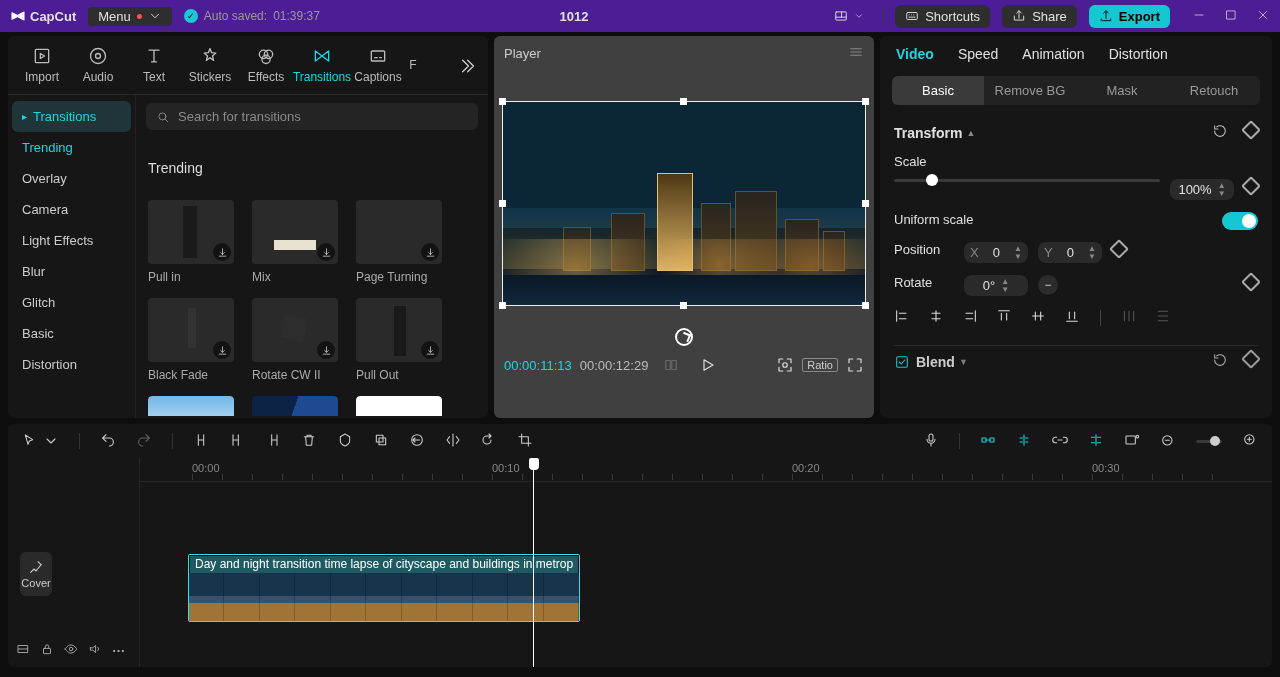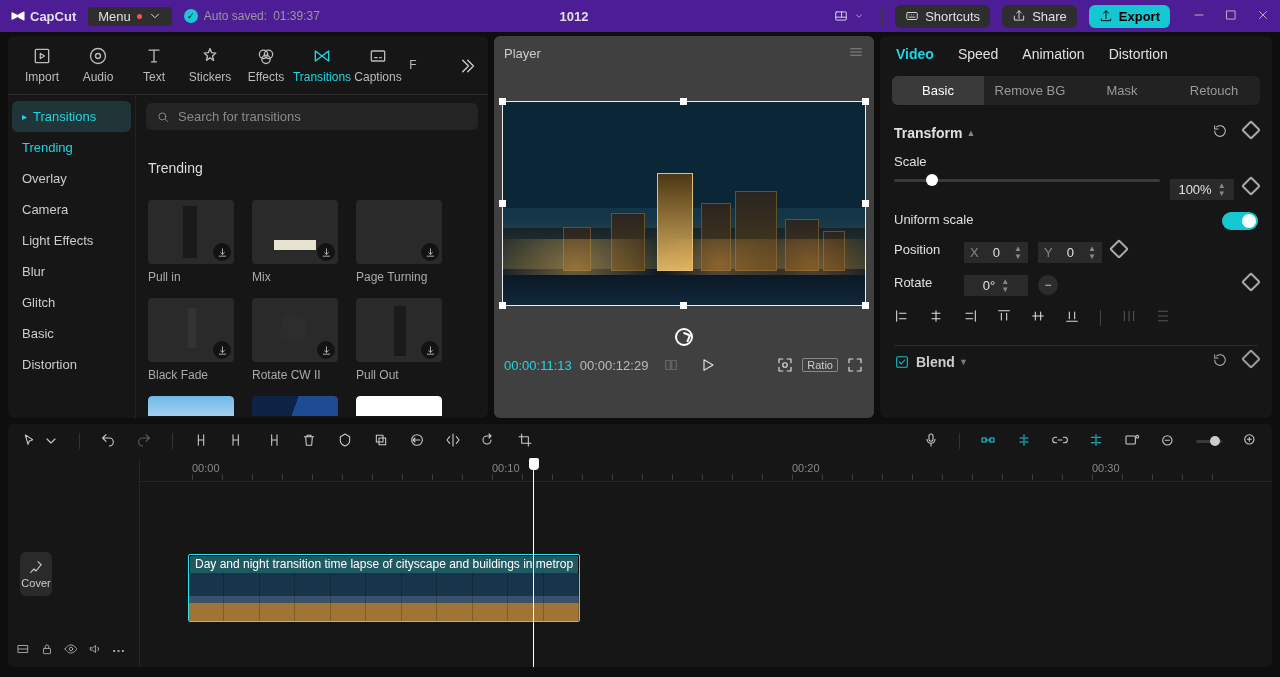--- a/index.html
+++ b/index.html
@@ -94,21 +94,21 @@
 .sub-tabs { display:flex; margin: 4px 12px; background:#222; border-radius:6px; overflow:hidden; }
 .sub-tab { flex:1; text-align:center; padding:7px 0; font-size:13px; color:#9a9a9a; cursor:pointer; }
 .sub-tab.active { background:#3a3a3a; color:#fff; }
 .insp-body { padding: 8px 14px; overflow:hidden; flex:1; }
 .row { display:flex; margin: 12px 0; gap:10px; }
 .sec-head { display:flex; align-items:center; margin-top:6px; }
 .sec-head .t { font-weight:600; font-size:14px; }
 .sec-head .icons { margin-left:auto; display:flex; gap:16px; color:#bbb; }
 .slider-track { flex:1; height:3px; background:#3a3a3a; position:relative; border-radius:2px; }
 .slider-knob { position:absolute; top:-5px; left:12%; width:12px; height:12px; background:#fff; border-radius:50%; }
-.num-box { background:#2a2a2a; border-radius:0; padding:3px 6px; display:flex; align-items:center; gap:6px; font-size:13px; min-width:64px; justify-content:center; }
+.num-box { background:#2a2a2a; border-radius:8px; padding:3px 6px; display:flex; align-items:center; gap:6px; font-size:13px; min-width:64px; justify-content:center; }
 .spin { display:flex; flex-direction:column; gap:1px; color:#888; font-size:8px; line-height:7px; }
 .toggle { width:36px; height:18px; background:#15c7d1; border-radius:10px; position:relative; }
 .toggle::after { content:""; width:14px; height:14px; background:#fff; border-radius:50%; position:absolute; right:2px; top:2px; }
 .dia { width:14px; height:14px; border:2px solid #aaa; transform:rotate(45deg); border-radius:2px; }
 .align-bar { display:flex; gap:18px; align-items:center; margin-top:8px; }
 .align-bar svg { width:16px; height:16px; color:#ddd; }
 .align-bar .sep { width:1px; height:16px; background:#444; margin:0 2px;}
 .align-bar .dim svg { color:#555; }
 .circle-btn { width:20px; height:20px; border-radius:50%; background:#2c2c2c; display:flex; align-items:center; justify-content:center; color:#ccc; font-size:12px; }
 

